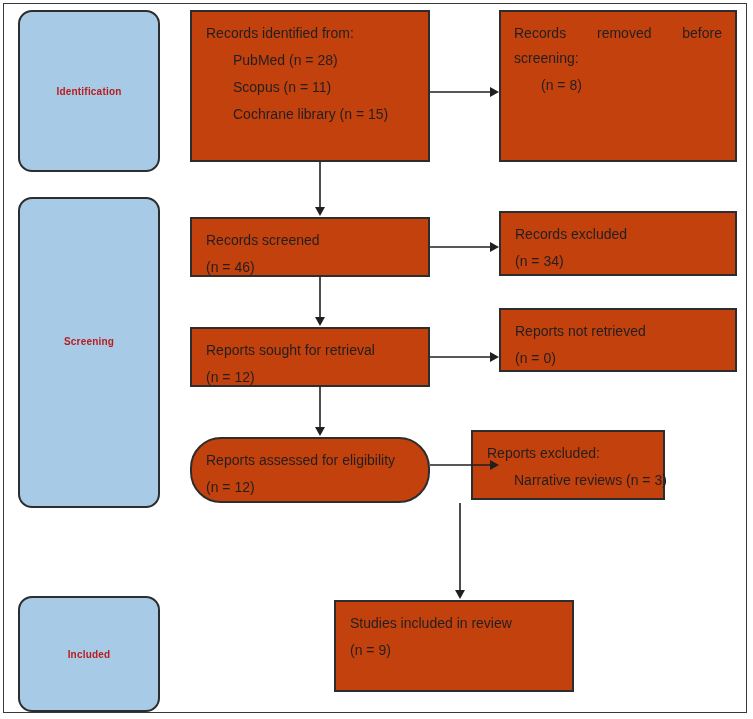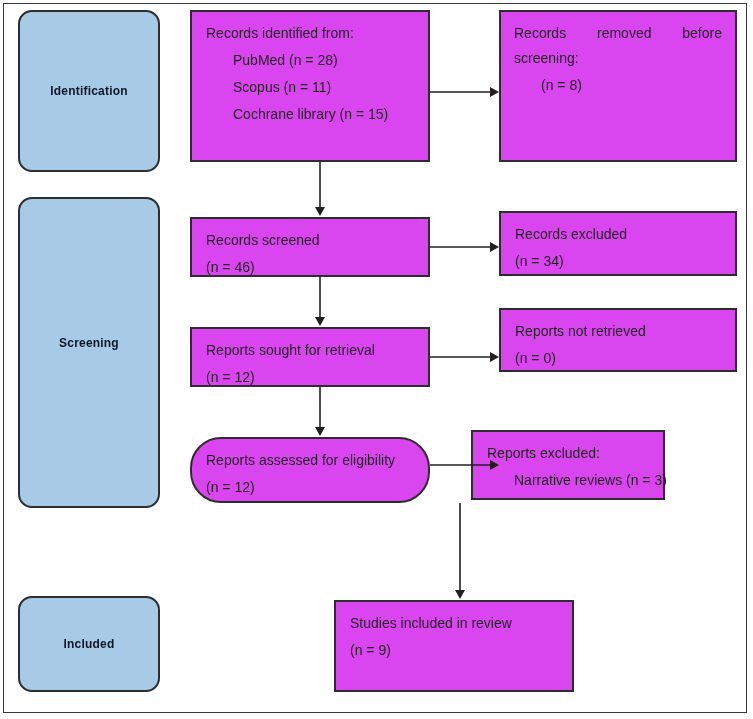--- a/index.html
+++ b/index.html
@@ -32,32 +32,32 @@
   .stage-box {
     position: absolute;
     background: #a7cae6;
     border: 2px solid #2d2d2d;
     border-radius: 14px;
     box-sizing: border-box;
     display: flex;
     justify-content: center;
   }
   .stage-label {
-    font-size: 12px;
+    font-size: 10px;
     font-weight: bold;
-    color: #0f172a;
+    color: #b91c1c;
     letter-spacing: 0.2px;
     text-align: center;
     white-space: nowrap;
   }
 
   
   .content-box {
     position: absolute;
-    background: #d946ef;
+    background: #c2410c;
     border: 2px solid #2d2d2d;
     box-sizing: border-box;
     padding: 14px 14px 10px 14px;
   }
   .box-line {
     font-size: 14px;
     line-height: 1.0;
     color: #231f20;
     margin-bottom: 13px;
     white-space: nowrap;
@@ -85,21 +85,21 @@
   <div class="outer-frame"></div>
 
   <div class="stage-box" style="left:18px; top:10px; width:142px; height:162px; align-items:center;">
     <span class="stage-label">Identification</span>
   </div>
 
   <div class="stage-box" style="left:18px; top:197px; width:142px; height:311px; align-items:flex-start; padding-top:137px;">
     <span class="stage-label">Screening</span>
   </div>
 
-  <div class="stage-box" style="left:18px; top:596px; width:142px; height:96px; align-items:center;">
+  <div class="stage-box" style="left:18px; top:596px; width:142px; height:116px; align-items:center;">
     <span class="stage-label">Included</span>
   </div>
 
   <div class="content-box" style="left:190px; top:10px; width:240px; height:152px;">
     <div class="box-line">Records identified from:</div>
     <div class="box-line indent-1">PubMed (n = 28)</div>
     <div class="box-line indent-1">Scopus (n = 11)</div>
     <div class="box-line indent-1">Cochrane library (n = 15)</div>
   </div>
 

